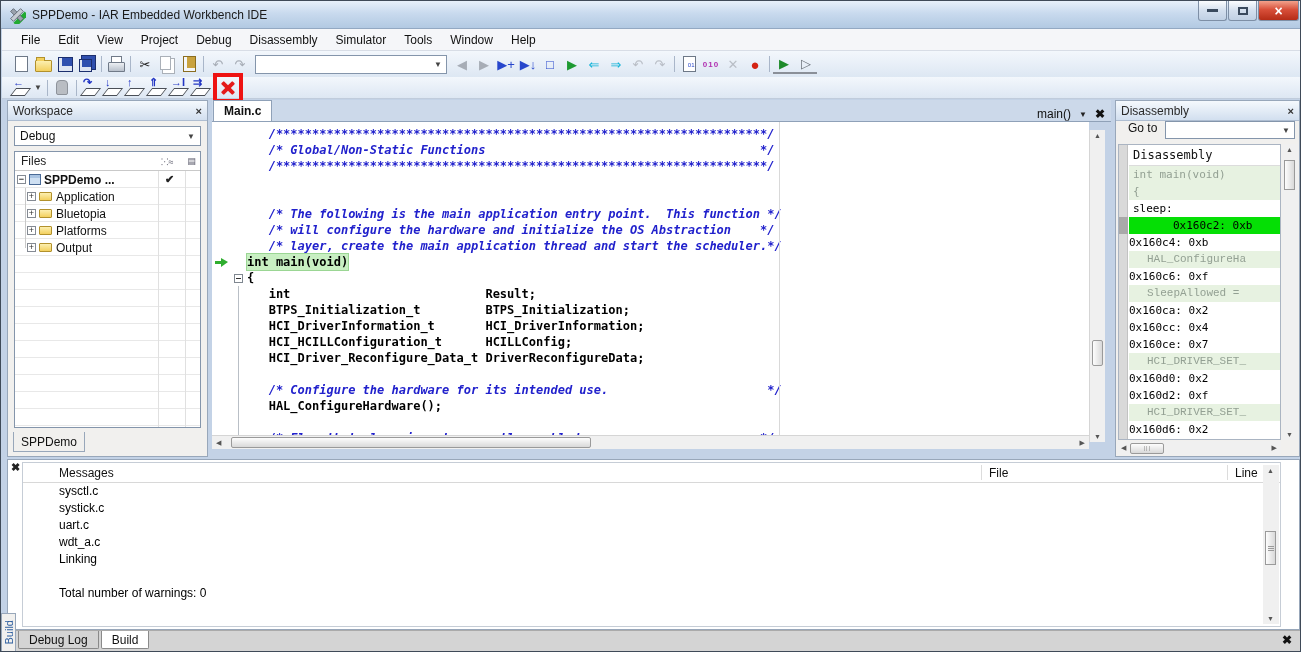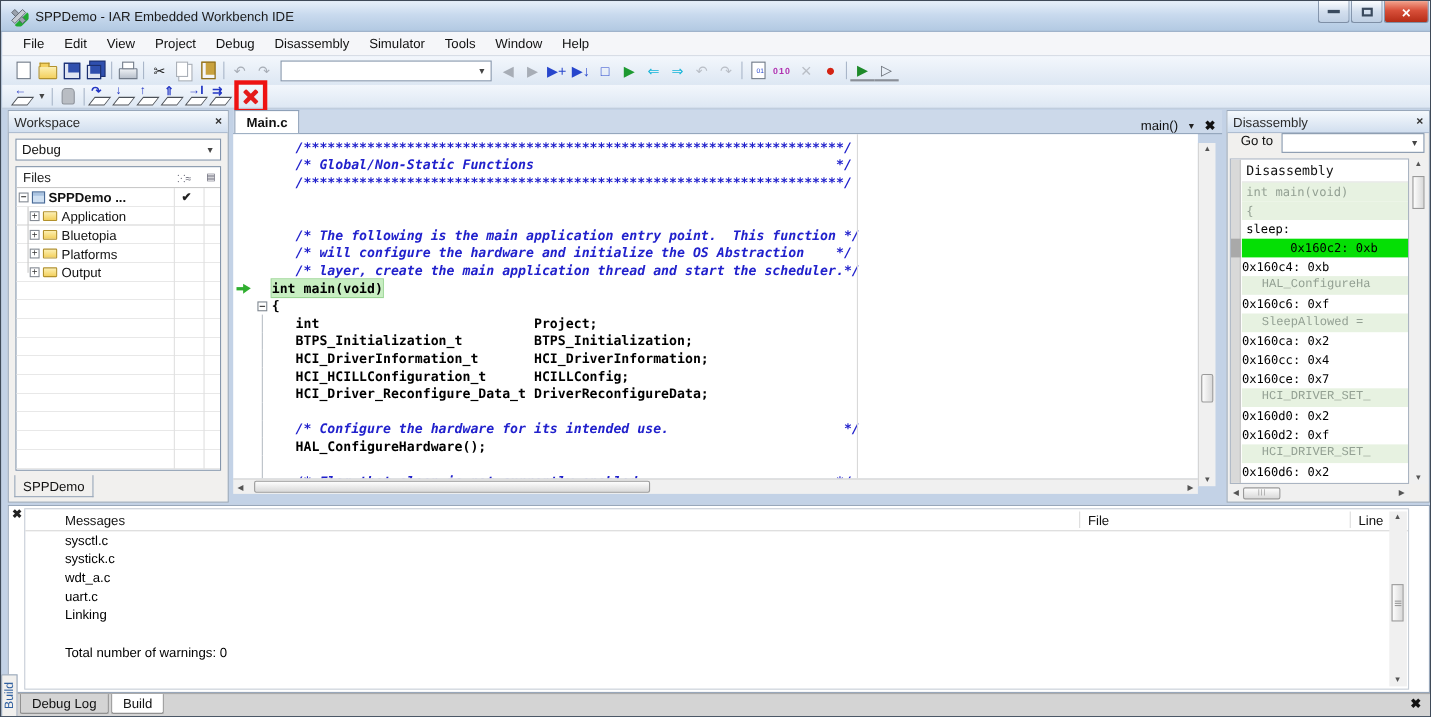--- a/index.html
+++ b/index.html
@@ -428,21 +428,21 @@
       <div class="cl cm"><span class="cm-margin"></span><span class="cm-fold"></span><span class="t">   /********************************************************************/</span></div>
       <div class="cl cm"><span class="cm-margin"></span><span class="cm-fold"></span><span class="t">   /* Global/Non-Static Functions                                      */</span></div>
       <div class="cl cm"><span class="cm-margin"></span><span class="cm-fold"></span><span class="t">   /********************************************************************/</span></div>
       <div class="cl code"><span class="cm-margin"></span><span class="cm-fold"></span><span class="t"></span></div>
       <div class="cl code"><span class="cm-margin"></span><span class="cm-fold"></span><span class="t"></span></div>
       <div class="cl cm"><span class="cm-margin"></span><span class="cm-fold"></span><span class="t">   /* The following is the main application entry point.  This function */</span></div>
       <div class="cl cm"><span class="cm-margin"></span><span class="cm-fold"></span><span class="t">   /* will configure the hardware and initialize the OS Abstraction    */</span></div>
       <div class="cl cm"><span class="cm-margin"></span><span class="cm-fold"></span><span class="t">   /* layer, create the main application thread and start the scheduler.*/</span></div>
       <div class="cl hl"><span class="cm-margin"><span class="gar"></span></span><span class="cm-fold"></span><span class="t">int main(void)</span></div>
       <div class="cl code"><span class="cm-margin"></span><span class="cm-fold"><span class="fb"></span></span><span class="t">{</span></div>
-      <div class="cl code"><span class="cm-margin"></span><span class="cm-fold"><span class="fgl"></span></span><span class="t">   int                           Project;</span></div>
+      <div class="cl code"><span class="cm-margin"></span><span class="cm-fold"><span class="fgl"></span></span><span class="t">   int                           Result;</span></div>
       <div class="cl code"><span class="cm-margin"></span><span class="cm-fold"><span class="fgl"></span></span><span class="t">   BTPS_Initialization_t         BTPS_Initialization;</span></div>
       <div class="cl code"><span class="cm-margin"></span><span class="cm-fold"><span class="fgl"></span></span><span class="t">   HCI_DriverInformation_t       HCI_DriverInformation;</span></div>
       <div class="cl code"><span class="cm-margin"></span><span class="cm-fold"><span class="fgl"></span></span><span class="t">   HCI_HCILLConfiguration_t      HCILLConfig;</span></div>
       <div class="cl code"><span class="cm-margin"></span><span class="cm-fold"><span class="fgl"></span></span><span class="t">   HCI_Driver_Reconfigure_Data_t DriverReconfigureData;</span></div>
       <div class="cl code"><span class="cm-margin"></span><span class="cm-fold"><span class="fgl"></span></span><span class="t"></span></div>
       <div class="cl cm"><span class="cm-margin"></span><span class="cm-fold"><span class="fgl"></span></span><span class="t">   /* Configure the hardware for its intended use.                      */</span></div>
       <div class="cl code"><span class="cm-margin"></span><span class="cm-fold"><span class="fgl"></span></span><span class="t">   HAL_ConfigureHardware();</span></div>
       <div class="cl code"><span class="cm-margin"></span><span class="cm-fold"><span class="fgl"></span></span><span class="t"></span></div>
       <div class="cl cm"><span class="cm-margin"></span><span class="cm-fold"><span class="fgl"></span></span><span class="t">   /* Flag that sleep is not currently enabled.                        */</span></div>
     </div>
@@ -513,22 +513,22 @@
     <div class="msg-head">
       <span class="mh-messages">Messages</span>
       <div class="mh-div" style="left:958px;"></div>
       <span class="mh-file">File</span>
       <div class="mh-div" style="left:1204px;"></div>
       <span class="mh-line">Line</span>
     </div>
     <div id="msgrows">
         <div class="mrow">sysctl.c</div>
         <div class="mrow">systick.c</div>
+        <div class="mrow">uart.c</div>
         <div class="mrow">wdt_a.c</div>
-        <div class="mrow">uart.c</div>
         <div class="mrow">Linking</div>
         <div class="mrow"></div>
         <div class="mrow">Total number of warnings: 0</div>
       </div>
     <div class="msg-vscroll">
       <span class="vs-up">▲</span>
       <div class="msg-vthumb">
           <div class="grip"></div>
         </div>
       <span class="vs-dn">▼</span>

